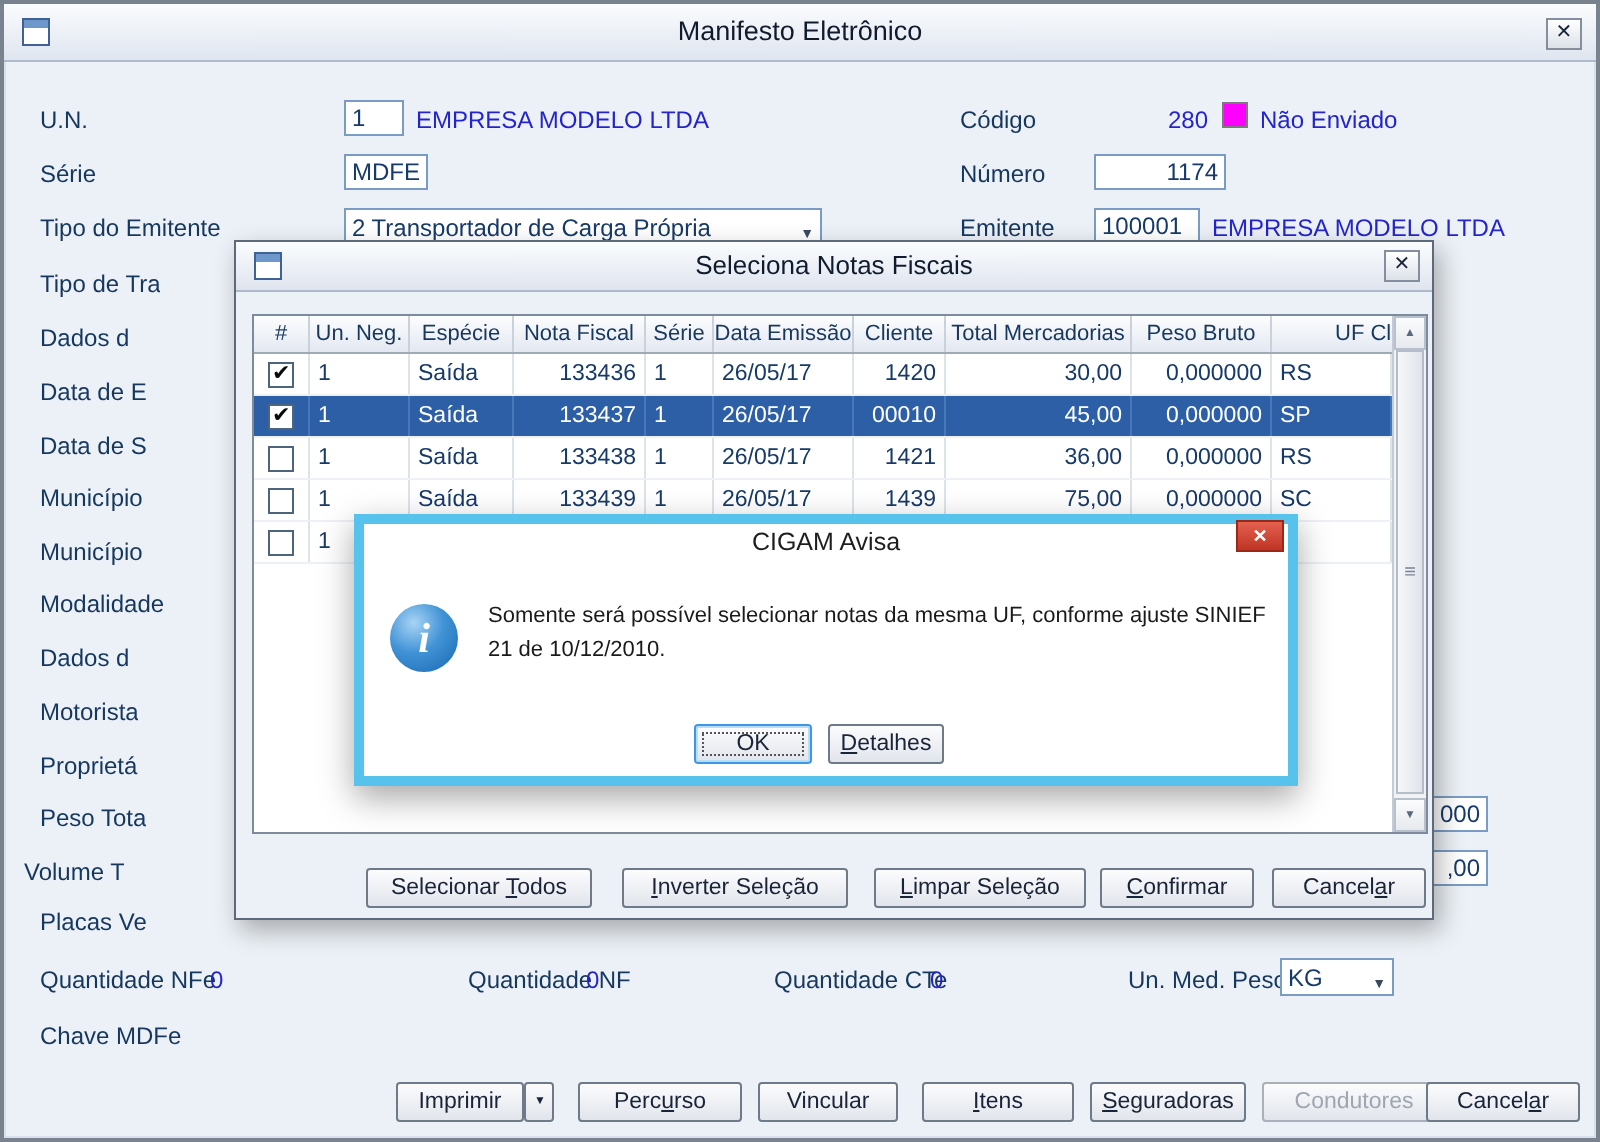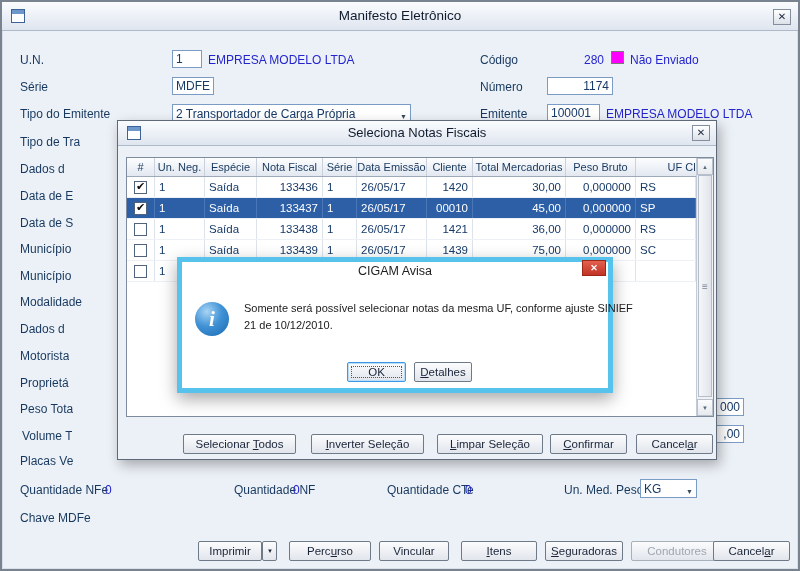--- a/index.html
+++ b/index.html
@@ -72,21 +72,21 @@
   .sb-btn { position:absolute; left:0; right:0; height:17px; background:linear-gradient(#FBFCFD,#E6E9EE);
     border:1px solid #B8C0CC; color:#5A6A7E; display:flex; align-items:center; justify-content:center; }
   .sb-up { top:0; } .sb-up::after { content:"▲"; font-size:6px; }
   .sb-down { bottom:0; } .sb-down::after { content:"▼"; font-size:6px; }
   .sb-thumb { position:absolute; left:1px; right:1px; top:17px; height:222px;
     background:linear-gradient(90deg,#F5F7F9,#E0E4EA); border:1px solid #B4BDC9;
     display:flex; align-items:center; justify-content:center; color:#7A8596; }
   .sb-thumb::after { content:"≡"; font-size:10px; }
 
   
-  .avisa { position:absolute; left:175px; top:255px; width:436px; height:136px; background:#FFFFFF;
+  .avisa { position:absolute; left:175px; top:255px; width:472px; height:136px; background:#FFFFFF;
     border:5px solid var(--avisa-border,#57C3ED); box-shadow:0 6px 16px rgba(0,0,0,.35); z-index:20; }
   .avisa-title { position:absolute; left:0; right:0; top:2px; text-align:center; font-size:12.5px; color:#1E1E1E; }
   .avisa-close { position:absolute; top:-2px; right:2px; width:24px; height:16px;
     background:linear-gradient(#E4604F,#C03425); border:1px solid #9C2617; color:#fff; text-align:center; cursor:default; }
   .avisa-close::after { content:"✕"; font-size:9px; font-weight:bold; line-height:14px; display:block; }
   .info-icon { position:absolute; left:13px; top:40px; width:34px; height:34px; border-radius:50%;
     background:radial-gradient(circle at 35% 28%, #A8D4F5 0%, #4193D6 45%, #1767B0 100%);
     color:#fff; display:flex; align-items:center; justify-content:center;
     font-family:"Liberation Serif",serif; font-style:italic; font-weight:bold; font-size:21px; }
   .info-icon::after { content:"i"; }
@@ -130,21 +130,21 @@
       <div class="lbl bold" style="left: 18px; top: 160px;">Dados d</div>
       <div class="lbl" style="left: 18px; top: 187px;">Data de E</div>
       <div class="lbl" style="left: 18px; top: 214px;">Data de S</div>
       <div class="lbl" style="left: 18px; top: 240px;">Município</div>
       <div class="lbl" style="left: 18px; top: 267px;">Município</div>
       <div class="lbl" style="left: 18px; top: 293px;">Modalidade</div>
       <div class="lbl bold" style="left: 18px; top: 320px;">Dados d</div>
       <div class="lbl" style="left: 18px; top: 347px;">Motorista</div>
       <div class="lbl" style="left: 18px; top: 374px;">Proprietá</div>
       <div class="lbl" style="left: 18px; top: 400px;">Peso Tota</div>
-      <div class="lbl" style="left: 20px; top: 427px; text-align: right;">Volume T</div>
+      <div class="lbl" style="left: 10px; top: 427px; text-align: right;">Volume T</div>
       <div class="lbl" style="left: 18px; top: 452px;">Placas Ve</div>
     </div>
 
   <div class="inp r" style="left:700px;top:396px;width:42px">000</div>
   <div class="inp r" style="left:700px;top:423px;width:42px">,00</div>
 
   <div class="lbl wide" style="left:18px;top:481px">Quantidade NFe</div>
   <div class="val-blue" style="left:103px;top:481px">0</div>
   <div class="lbl wide" style="left:232px;top:481px">Quantidade NF</div>
   <div class="val-blue" style="left:291px;top:481px">0</div>

